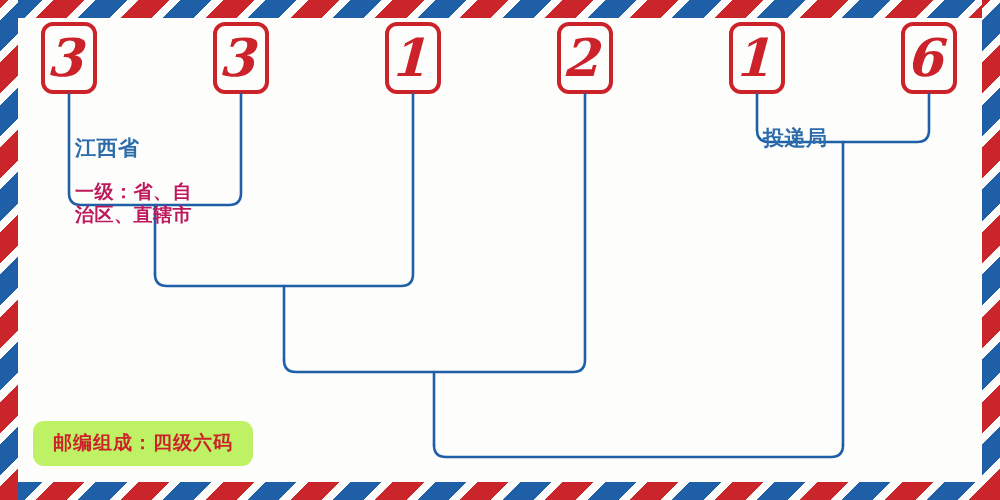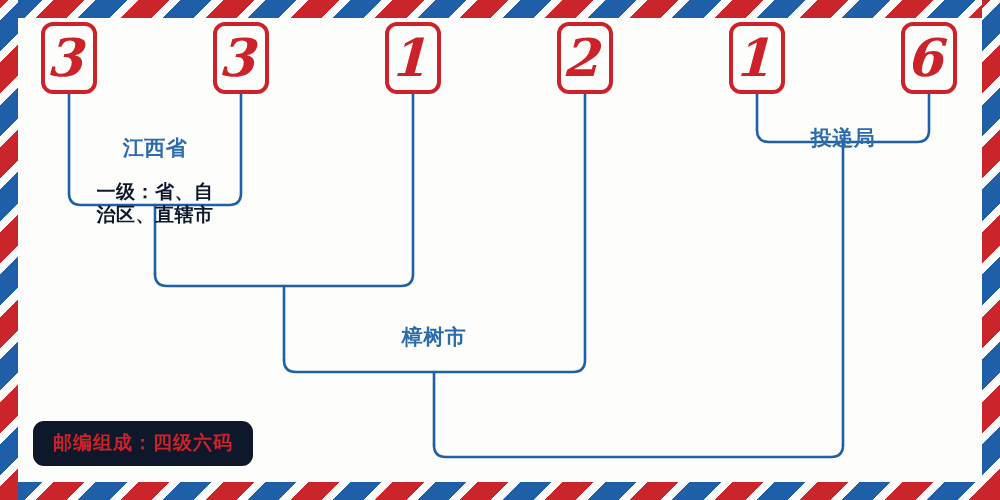--- a/index.html
+++ b/index.html
@@ -85,44 +85,44 @@
     left: 0;
     top: 0;
     width: 1000px;
     height: 500px;
     pointer-events: none;
   }
 
   
   .level-label {
     position: absolute;
-    text-align: center;
+    text-align: left;
     line-height: 1.22;
     white-space: pre-line;
   }
   .lbl-place {
     color: #2d6cab;
     font-weight: bold;
     font-size: 21px;
     letter-spacing: 0.5px;
   }
   .lbl-rank {
-    color: #0f172a;
+    color: #be185d;
     font-weight: bold;
     font-size: 19px;
     letter-spacing: 0.5px;
   }
 
   
   #legend-badge {
     position: absolute;
     left: 33px;
     top: 421px;
     padding: 9px 20px 10px 20px;
-    background: #0f172a;
+    background: #bef264;
     border-radius: 11px;
     color: #cc2229;
     font-weight: bold;
     font-size: 19px;
     letter-spacing: 1px;
     font-family: Liberation Serif, serif;
   }
 </style>
 </head>
 <body>
@@ -172,21 +172,20 @@
   </svg>
 
   <div class="level-label" style="left:75px; top:115px; width:160px;">
     <div class="lbl-place">江西省</div>
     <div class="lbl-rank">一级：省、自
 治区、直辖市</div>
   </div>
 
 
   <div class="level-label" style="left:294px; top:304px; width:280px;">
-    <div class="lbl-place">樟树市</div>
   </div>
 
 
   <div class="level-label" style="left:763px; top:105px; width:160px;">
     <div class="lbl-place">投递局</div>
   </div>
 
   <div id="legend-badge">邮编组成：四级六码</div>
 
   <div class="env-border env-top env-h"></div>

